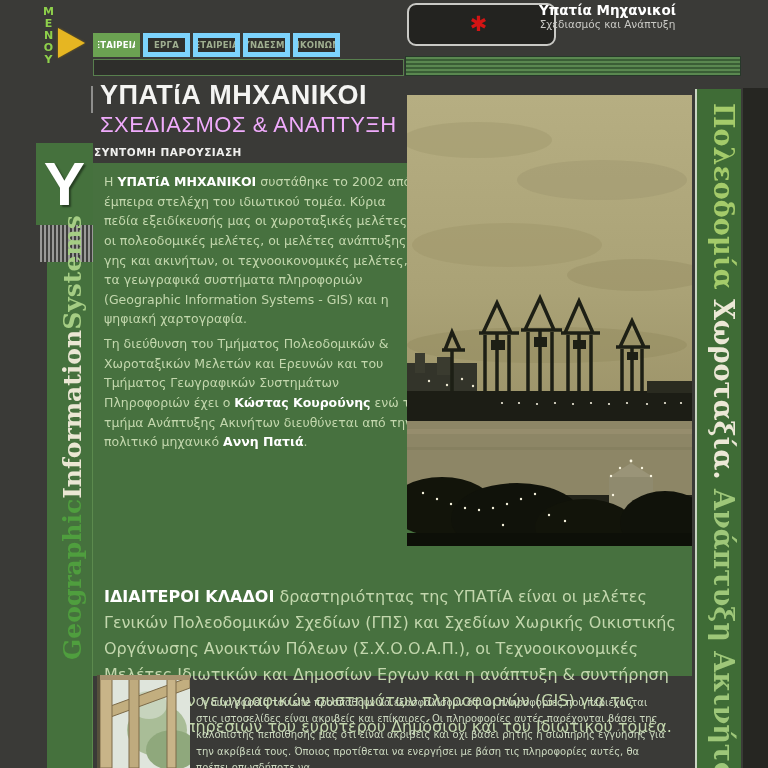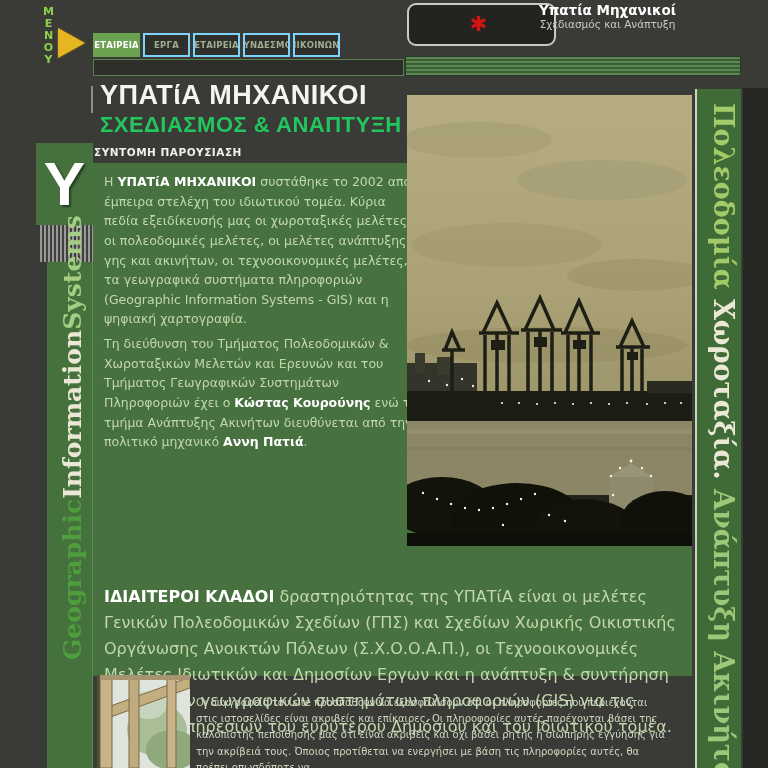--- a/index.html
+++ b/index.html
@@ -10,21 +10,21 @@
   
   .menu-label{left:42px;top:5px;writing-mode:vertical-rl;text-orientation:upright;
     font-size:11px;font-weight:bold;color:#8ed04b;letter-spacing:-1px;height:62px;}
   .menu-arrow{left:58px;top:28px;width:0;height:0;
     border-left:27px solid #e6b622;border-top:15px solid transparent;border-bottom:15px solid transparent;
     filter:drop-shadow(0 0 1px #8a6a10);}
 
   
   .tabs{left:93px;top:33px;display:flex;gap:3px;height:24px;}
   .tab{width:47px;display:flex;align-items:center;justify-content:center;
-    background:#2f2f2c;border:2px solid #7dd3fc;color:#9fae90;
+    background:#2f2f2c;border:5px solid #7dd3fc;color:#9fae90;
     font-size:8.5px;font-weight:bold;letter-spacing:.2px;box-sizing:border-box;cursor:pointer;white-space:nowrap;overflow:hidden;}
   .tab.active{background:#6ba252;color:#ffffff;border-color:#6ba252;}
   .bar-empty{left:93px;top:59px;width:311px;height:17px;background:#2e2e2b;border:1px solid #587f4e;box-sizing:border-box;}
   .bar-striped{left:405px;top:56px;width:336px;height:20px;border:1px solid #27392a;box-sizing:border-box;
     background:repeating-linear-gradient(180deg,#5a8850 0 2px,#3a5e36 2px 4px);}
 
   
   .construction{left:407px;top:3px;width:149px;height:43px;background:#232320;
     border:2px solid #c9c9c5;border-radius:9px;display:flex;align-items:center;justify-content:center;box-sizing:border-box;}
   .construction .star{color:#d41414;font-size:21px;line-height:1;margin-right:6px;}
@@ -33,21 +33,21 @@
 
   
   .company{top:2px;left:470px;width:275px;text-align:center;line-height:1.2;}
   .company .name{color:#ffffff;font-weight:bold;font-size:13.5px;}
   .company .sub{color:#c9c9c5;font-size:10.5px;}
 
   
   .heading-tick{left:91px;top:86px;width:2px;height:27px;background:#8e8e8c;}
   .title1{left:100px;top:80px;color:#f4f4f2;font-weight:bold;font-size:27px;
     font-family:"Liberation Sans",sans-serif;letter-spacing:.5px;}
-  .title2{left:100px;top:112px;color:#22c55e;font-weight:bold;font-size:22px;
+  .title2{left:100px;top:112px;color:#f0abfc;font-weight:normal;font-size:22px;
     font-family:"Liberation Sans",sans-serif;letter-spacing:.5px;}
   .subtitle{left:94px;top:146px;color:#f0f0ee;font-weight:bold;font-size:10.5px;letter-spacing:.5px;}
 
   
   .y-block{left:36px;top:143px;width:57px;height:82px;background:#45713d;
     display:flex;align-items:center;justify-content:center;}
   .y-block span{color:#ffffff;font-weight:bold;font-size:62px;font-family:"Liberation Sans",sans-serif;
     text-shadow:2px 2px 2px rgba(0,0,0,.45);line-height:1;}
   .grey-stripes{left:40px;top:225px;width:53px;height:37px;
     background:repeating-linear-gradient(90deg,#9a9a98 0 2px,#3f3f3d 2px 4px);}

